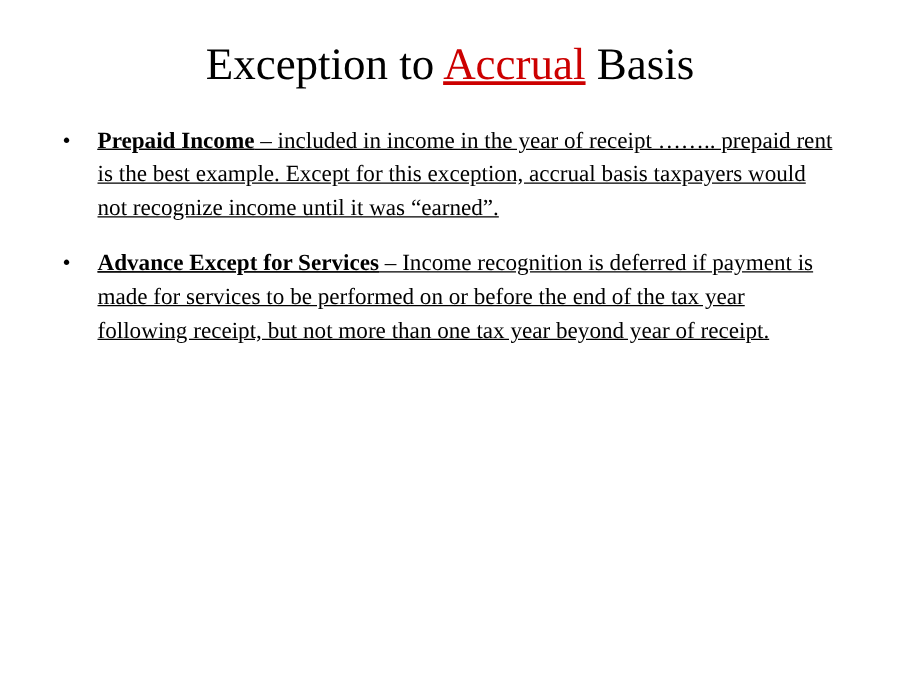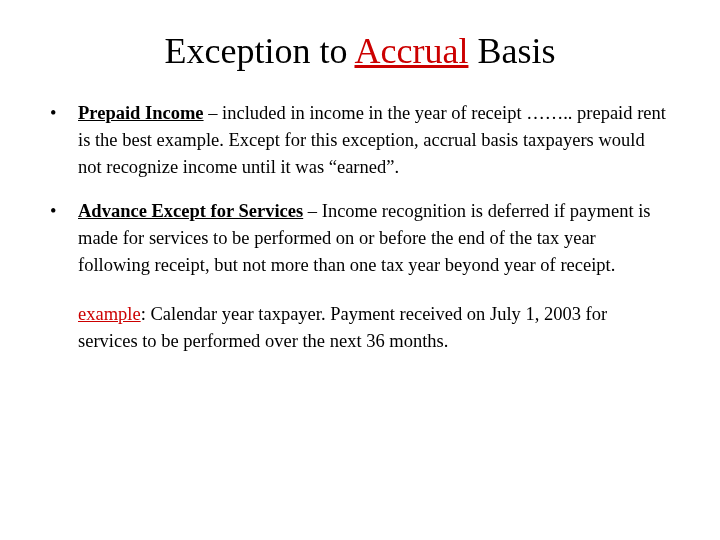--- a/index.html
+++ b/index.html
@@ -54,20 +54,21 @@
     }
 
     .bullet-dot {
       min-width: 28px;
       font-size: 18.5px;
       padding-top: 0px;
     }
 
     .bullet-text {
       flex: 1;
+      text-decoration: underline;
     }
 
     .underline-bold {
       text-decoration: underline;
       font-weight: bold;
     }
 
     .example-block {
       font-size: 18.5px;
       line-height: 1.45;
@@ -99,18 +100,15 @@
       </span>
     </div>
 
     <div class="bullet-item">
       <span class="bullet-dot">•</span>
       <span class="bullet-text">
         <span class="underline-bold">Advance Except for Services</span><span> – Income recognition is deferred if payment is made for services to be performed on or before the end of the tax year following receipt, but not more than one tax year beyond year of receipt.</span>
       </span>
     </div>
 
-    <div class="example-block">
-      <span class="example-label">example</span><span>:</span><span>  Calendar year taxpayer.  Payment received on July 1, 2003 for services to be performed over the next 36 months.</span>
-    </div>
 
   </div>
 </div>
 
 </body></html>

